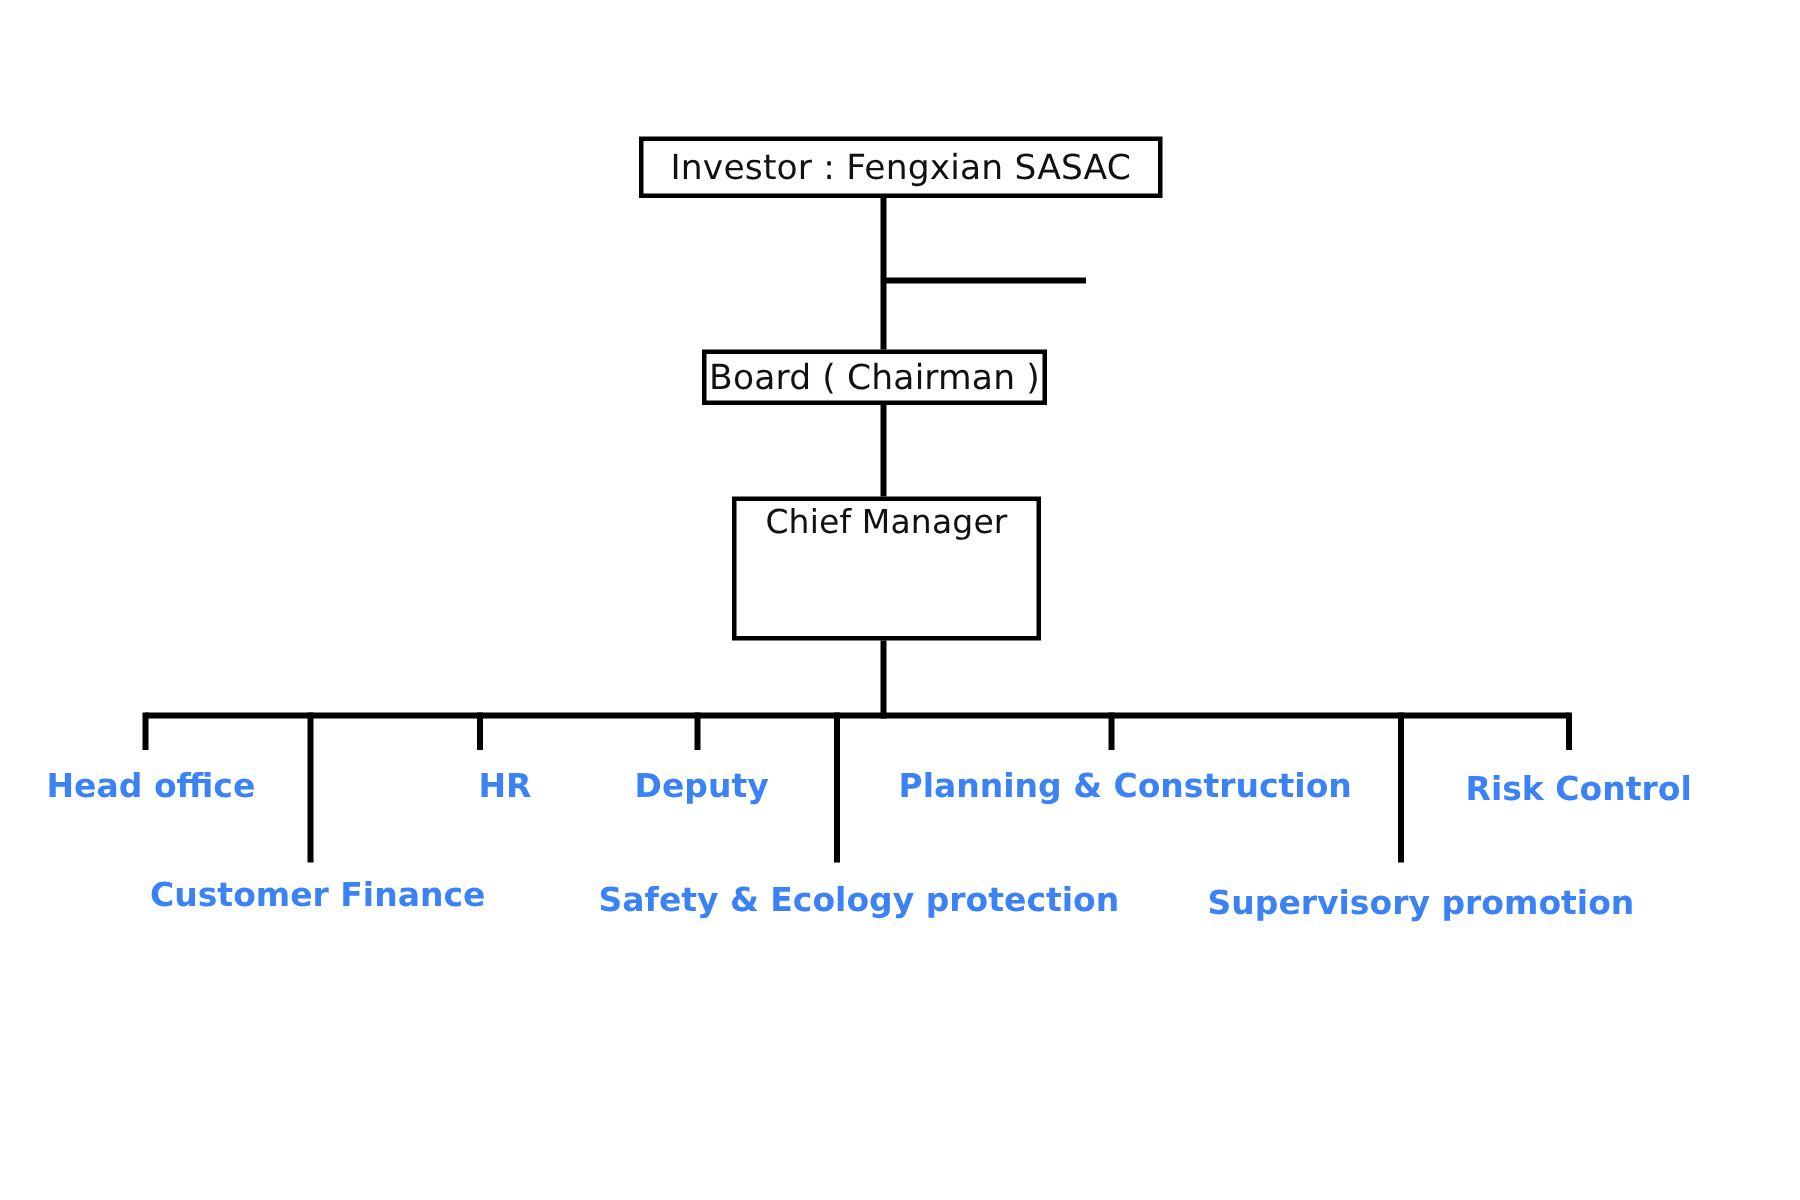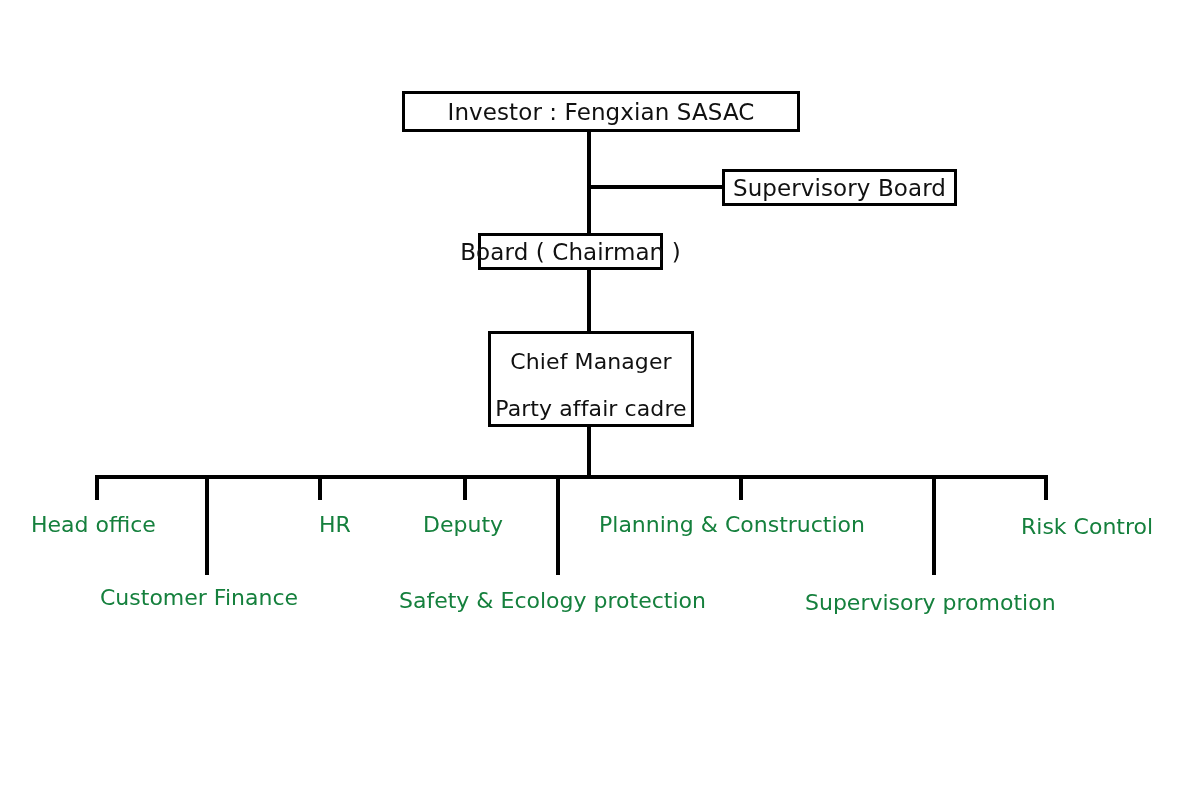--- a/index.html
+++ b/index.html
@@ -36,44 +36,43 @@
   .node-line {
     display: block;
     white-space: nowrap;
     font-size: 23px;
     line-height: 30px;
     color: #111111;
     letter-spacing: 0.1px;
   }
 
   #box-investor {
-    left: 402px;
+    left: 426px;
     top: 91px;
-    width: 398px;
+    width: 349px;
     height: 41px;
   }
   #box-supervisory {
     left: 722px;
     top: 169px;
     width: 235px;
     height: 37px;
   }
   #box-board {
-    left: 478px;
+    left: 468px;
     top: 233px;
-    width: 185px;
+    width: 230px;
     height: 37px;
   }
   #box-management {
     left: 488px;
     top: 331px;
     width: 206px;
     height: 96px;
-    justify-content: flex-end;
-    gap: 17px;
+    justify-content: space-between;
   }
   #box-management .node-line {
     font-size: 22px;
     line-height: 30px;
   }
 
   
   .conn {
     position: absolute;
     background: #000000;
@@ -114,22 +113,23 @@
     background: #000000;
     z-index: 2;
   }
 
   
   .dept-label {
     position: absolute;
     white-space: nowrap;
     font-size: 22px;
     line-height: 26px;
-    color: #15803d;
+    color: #3b82f6;
     z-index: 3;
+    font-weight: bold;
   }
 </style>
 </head>
 <body>
 
 <div id="chart-root">
 
   <div class="conn conn-v" id="spine-main"></div>
   <div class="conn conn-h" id="branch-supervisory"></div>
   <div class="conn conn-v" id="spine-lower"></div>
@@ -143,37 +143,33 @@
       <div class="dept-stem" style="left: 556px; top: 475px; height: 100px;"></div>
       <div class="dept-stem" style="left: 739px; top: 475px; height: 25px;"></div>
       <div class="dept-stem" style="left: 932px; top: 475px; height: 100px;"></div>
       <div class="dept-stem" style="left: 1044px; top: 475px; height: 25px;"></div>
     </div>
 
   <div class="node-box" id="box-investor">
     <span class="node-line">Investor : Fengxian SASAC</span>
   </div>
 
-  <div class="node-box" id="box-supervisory">
-    <span class="node-line">Supervisory Board</span>
-  </div>
 
   <div class="node-box" id="box-board">
     <span class="node-line">Board ( Chairman )</span>
   </div>
 
   <div class="node-box" id="box-management">
     <span class="node-line">Chief Manager</span>
-    <span class="node-line">Party affair cadre</span>
   </div>
 
   <div id="label-layer">
       <div class="dept-label" style="left: 31px; top: 512px;">Head office</div>
       <div class="dept-label" style="left: 100px; top: 585px;">Customer Finance</div>
       <div class="dept-label" style="left: 319px; top: 512px;">HR</div>
       <div class="dept-label" style="left: 423px; top: 512px;">Deputy</div>
       <div class="dept-label" style="left: 399px; top: 588px; text-align: right;">Safety &amp; Ecology protection</div>
       <div class="dept-label" style="left: 599px; top: 512px;">Planning &amp; Construction</div>
       <div class="dept-label" style="left: 805px; top: 590px;">Supervisory promotion</div>
-      <div class="dept-label" style="left: 977px; top: 514px; margin-left: 44px;">Risk Control</div>
+      <div class="dept-label" style="left: 977px; top: 514px;">Risk Control</div>
     </div>
 
 </div>
 
 </body></html>

